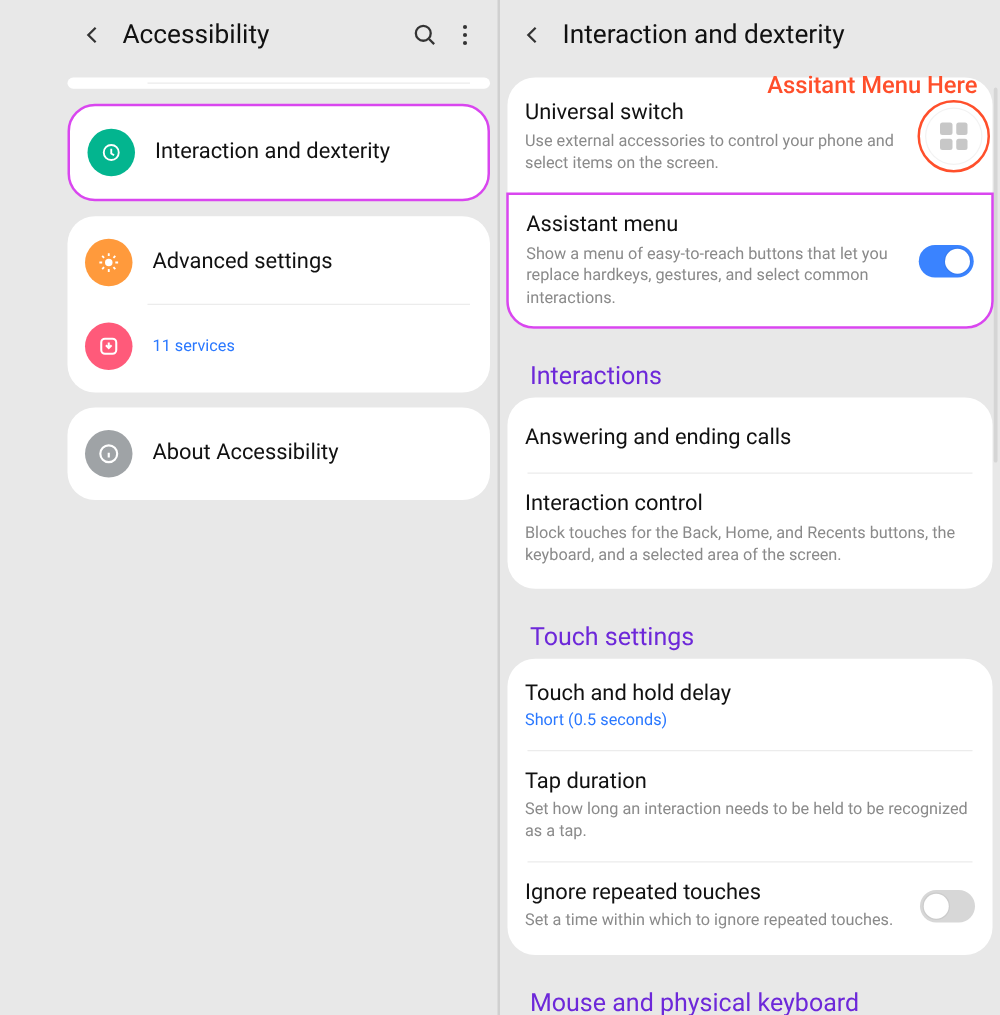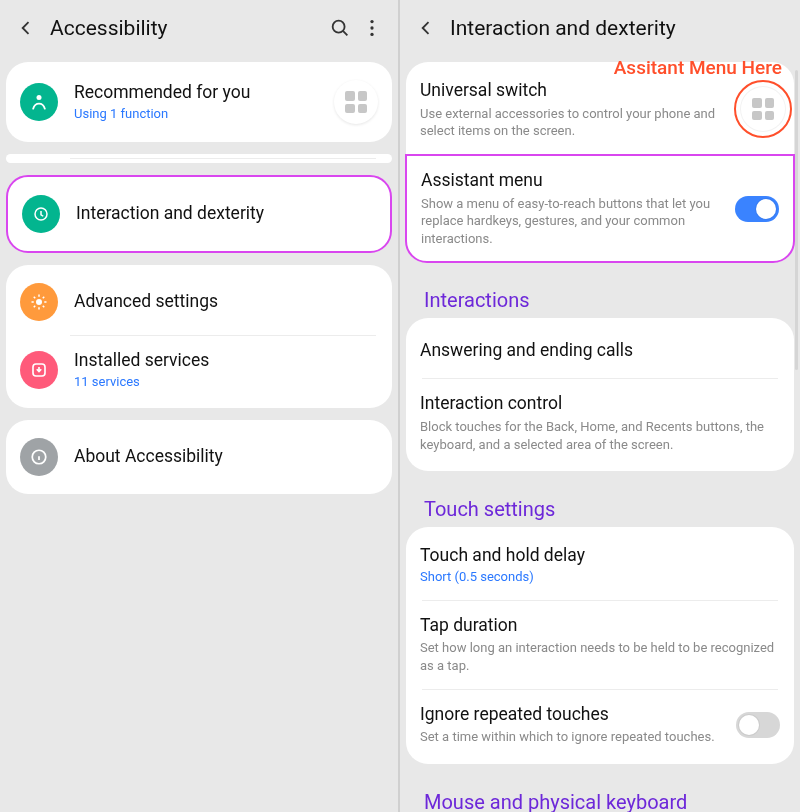--- a/index.html
+++ b/index.html
@@ -1,18 +1,18 @@
 <!DOCTYPE html>
 <html><head>
   <meta charset="utf-8">
   <style>
     * { margin:0; padding:0; box-sizing:border-box; font-family: -apple-system, BlinkMacSystemFont, "Segoe UI", Roboto, sans-serif; }
     body { width:800px; height:812px; background:#e8e8e8; display:flex; overflow:hidden; }
     .pane { height:812px; background:#e8e8e8; position:relative; }
-    .pane.left { width:398px; }
+    .pane.left { width:398px;padding-left:48px; }
     .pane.right { width:402px; border-left:2px solid #d0d0d0; }
 
     .header { height:56px; display:flex; align-items:center; padding:0 10px; }
     .header .title { font-size:21px; color:#111; margin-left:8px; flex:1; }
     .hicon { width:32px; height:32px; display:flex; align-items:center; justify-content:center; color:#333; }
 
     .content { padding:6px 6px; }
     .card { background:#fff; border-radius:22px; margin-bottom:12px; padding:4px 0; }
     .row { display:flex; align-items:center; padding:14px 14px; min-height:56px; position:relative; }
     .divider { border-top:1px solid #ececec; margin:0 16px 0 64px; }
@@ -74,42 +74,20 @@
       <svg width="22" height="22" viewBox="0 0 24 24" fill="#333">
           <circle cx="12" cy="5" r="1.8"></circle>
           <circle cx="12" cy="12" r="1.8"></circle>
           <circle cx="12" cy="19" r="1.8"></circle>
         </svg>
     </div>
   </div>
 
   <div class="content">
 
-    <div class="card">
-      <div class="row">
-        <div class="icon-badge bg-teal">
-          <svg width="20" height="20" viewBox="0 0 24 24" fill="#fff">
-              <circle cx="12" cy="6.5" r="3"></circle>
-              <path d="M5 20c1.2-4 4-6 7-6s5.8 2 7 6" fill="none" stroke="#fff" stroke-width="2.2" stroke-linecap="round"></path>
-            </svg>
-        </div>
-        <div class="texts">
-          <div class="row-title">Recommended for you</div>
-          <div class="row-sub blue">Using 1 function</div>
-        </div>
-        <div class="recommend-fab" style="box-shadow:0 1px 3px rgba(0,0,0,.1);">
-          <div class="four-square">
-              <span></span>
-              <span></span>
-              <span></span>
-              <span></span>
-            </div>
-        </div>
-      </div>
-    </div>
 
     <div class="card">
       <div class="divider"></div>
     </div>
 
 
     <div class="card highlight-red" style="margin-bottom:12px;">
       <div class="row">
         <div class="icon-badge bg-teal">
           <svg width="18" height="18" viewBox="0 0 24 24" fill="none" stroke="#fff" stroke-width="2">
@@ -137,21 +115,20 @@
       </div>
       <div class="divider"></div>
       <div class="row">
         <div class="icon-badge bg-pink">
           <svg width="18" height="18" viewBox="0 0 24 24" fill="none" stroke="#fff" stroke-width="2.2">
               <rect x="4" y="4" width="16" height="16" rx="4"></rect>
               <path d="M12 8v6M9 11l3 3 3-3"></path>
             </svg>
         </div>
         <div class="texts">
-          <div class="row-title">Installed services</div>
           <div class="row-sub blue">11 services</div>
         </div>
       </div>
     </div>
 
     <div class="card">
       <div class="row">
         <div class="icon-badge bg-gray">
           <svg width="18" height="18" viewBox="0 0 24 24" fill="none" stroke="#fff" stroke-width="2.3">
               <circle cx="12" cy="12" r="9"></circle>
@@ -198,21 +175,21 @@
       <div class="row" style="padding-right:70px;">
         <div class="texts">
           <div class="row-title">Universal switch</div>
           <div class="row-desc">Use external accessories to control your phone and select items on the screen.</div>
         </div>
       </div>
       <div class="divider-full" style="margin:0 16px;"></div>
       <div class="row highlight-red" style="border-radius:0 0 22px 22px; margin:-1px;">
         <div class="texts">
           <div class="row-title">Assistant menu</div>
-          <div class="row-desc">Show a menu of easy-to-reach buttons that let you replace hardkeys, gestures, and your common interactions.</div>
+          <div class="row-desc">Show a menu of easy-to-reach buttons that let you replace hardkeys, gestures, and select common interactions.</div>
         </div>
         <div class="toggle on"></div>
       </div>
     </div>
 
     <div class="section-header">Interactions</div>
     <div class="card right-card">
       <div class="row">
         <div class="texts">
             <div class="row-title">Answering and ending calls</div>

